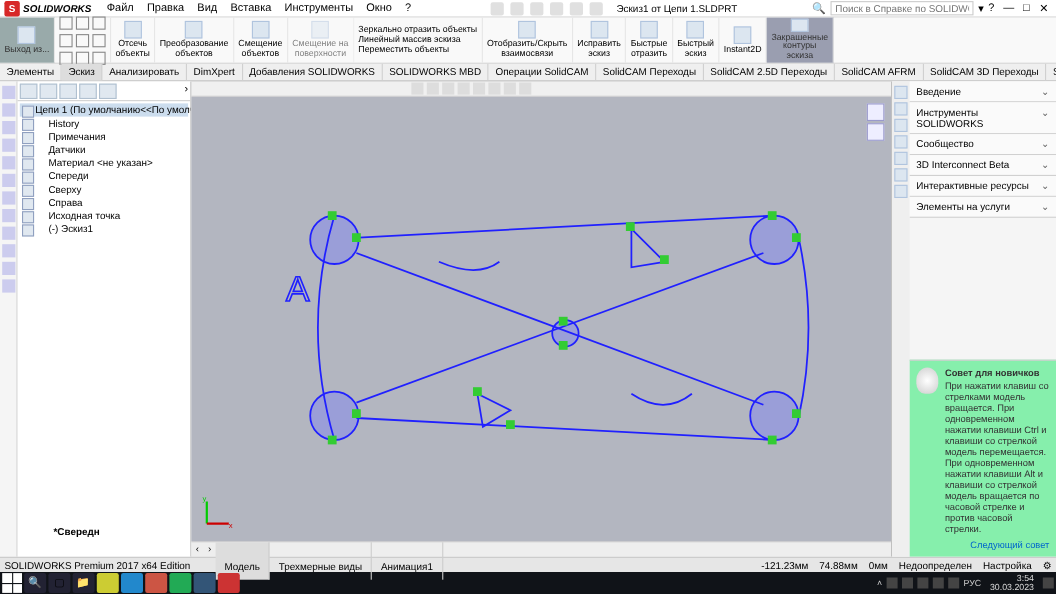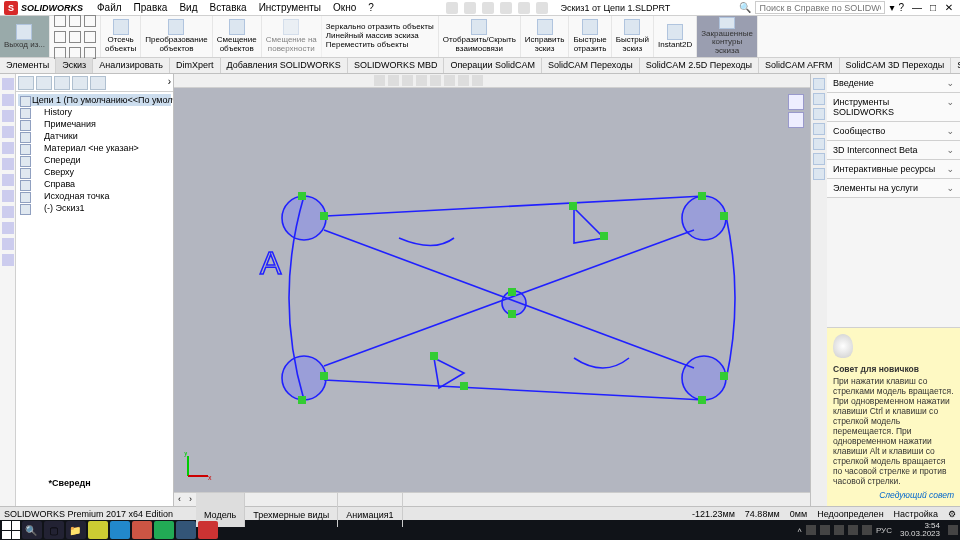--- a/index.html
+++ b/index.html
@@ -60,24 +60,24 @@
   .doc-bottom-tabs .bt.active { background:#ddd; }
   .star-title{padding:1px 6px;font-weight:bold;}
 
   
   .right { width: 150px; background: #f5f5f5; border-left:1px solid #c0c0c0; display:flex; }
   .right-tabs { width: 16px; background:#efefef; display:flex; flex-direction:column; gap:3px; padding-top:4px; align-items:center;}
   .right-tabs .ico{width:12px;height:12px;background:#dce6f0;border:1px solid #b0c4de;}
   .right-panes { flex:1; display:flex; flex-direction:column;}
   .accordion { border-bottom:1px solid #d0d0d0; padding:4px 6px; font-size:9px; display:flex; justify-content:space-between; cursor:pointer; background:#fafafa;}
   .accordion::after { content:'⌄'; color:#666; }
-  .tip-box { margin-top:auto; padding:6px; font-size:8.5px; color:#333; display:flex; gap:6px; background:#fef9c3; border-top:1px solid #d0d0d0;flex-direction:column;}
+  .tip-box { margin-top:auto; padding:6px; font-size:8.5px; color:#333; display:flex; gap:6px; background:#86efac; border-top:1px solid #d0d0d0;}
   .bulb { width:20px;height:24px; background:radial-gradient(circle,#fff,#ccc); border-radius:50% 50% 40% 40%; flex:none;}
   .tip-title{font-weight:bold; margin-bottom:2px;}
-  .tip-link{color:#0066cc; text-align:right; margin-top:4px;font-style:italic;}
+  .tip-link{color:#0066cc; text-align:right; margin-top:4px;}
 
   
   .status { height:14px; background:#e6e6e6; border-top:1px solid #c0c0c0; display:flex; align-items:center; font-size:9px; padding:0 4px; gap:12px;}
   .status .sp { margin-left:auto; display:flex; gap:10px;}
 
   
   .taskbar { height:20px; background:#101318; display:flex; align-items:center; padding:0 2px; gap:2px;}
   .start { width:18px;height:18px; display:grid; grid-template-columns:1fr 1fr; grid-template-rows:1fr 1fr; gap:1px;}
   .start div{background:#fff;}
   .tb-ico{ width:20px;height:18px; background:#223; border-radius:2px; display:flex;align-items:center;justify-content:center;}

